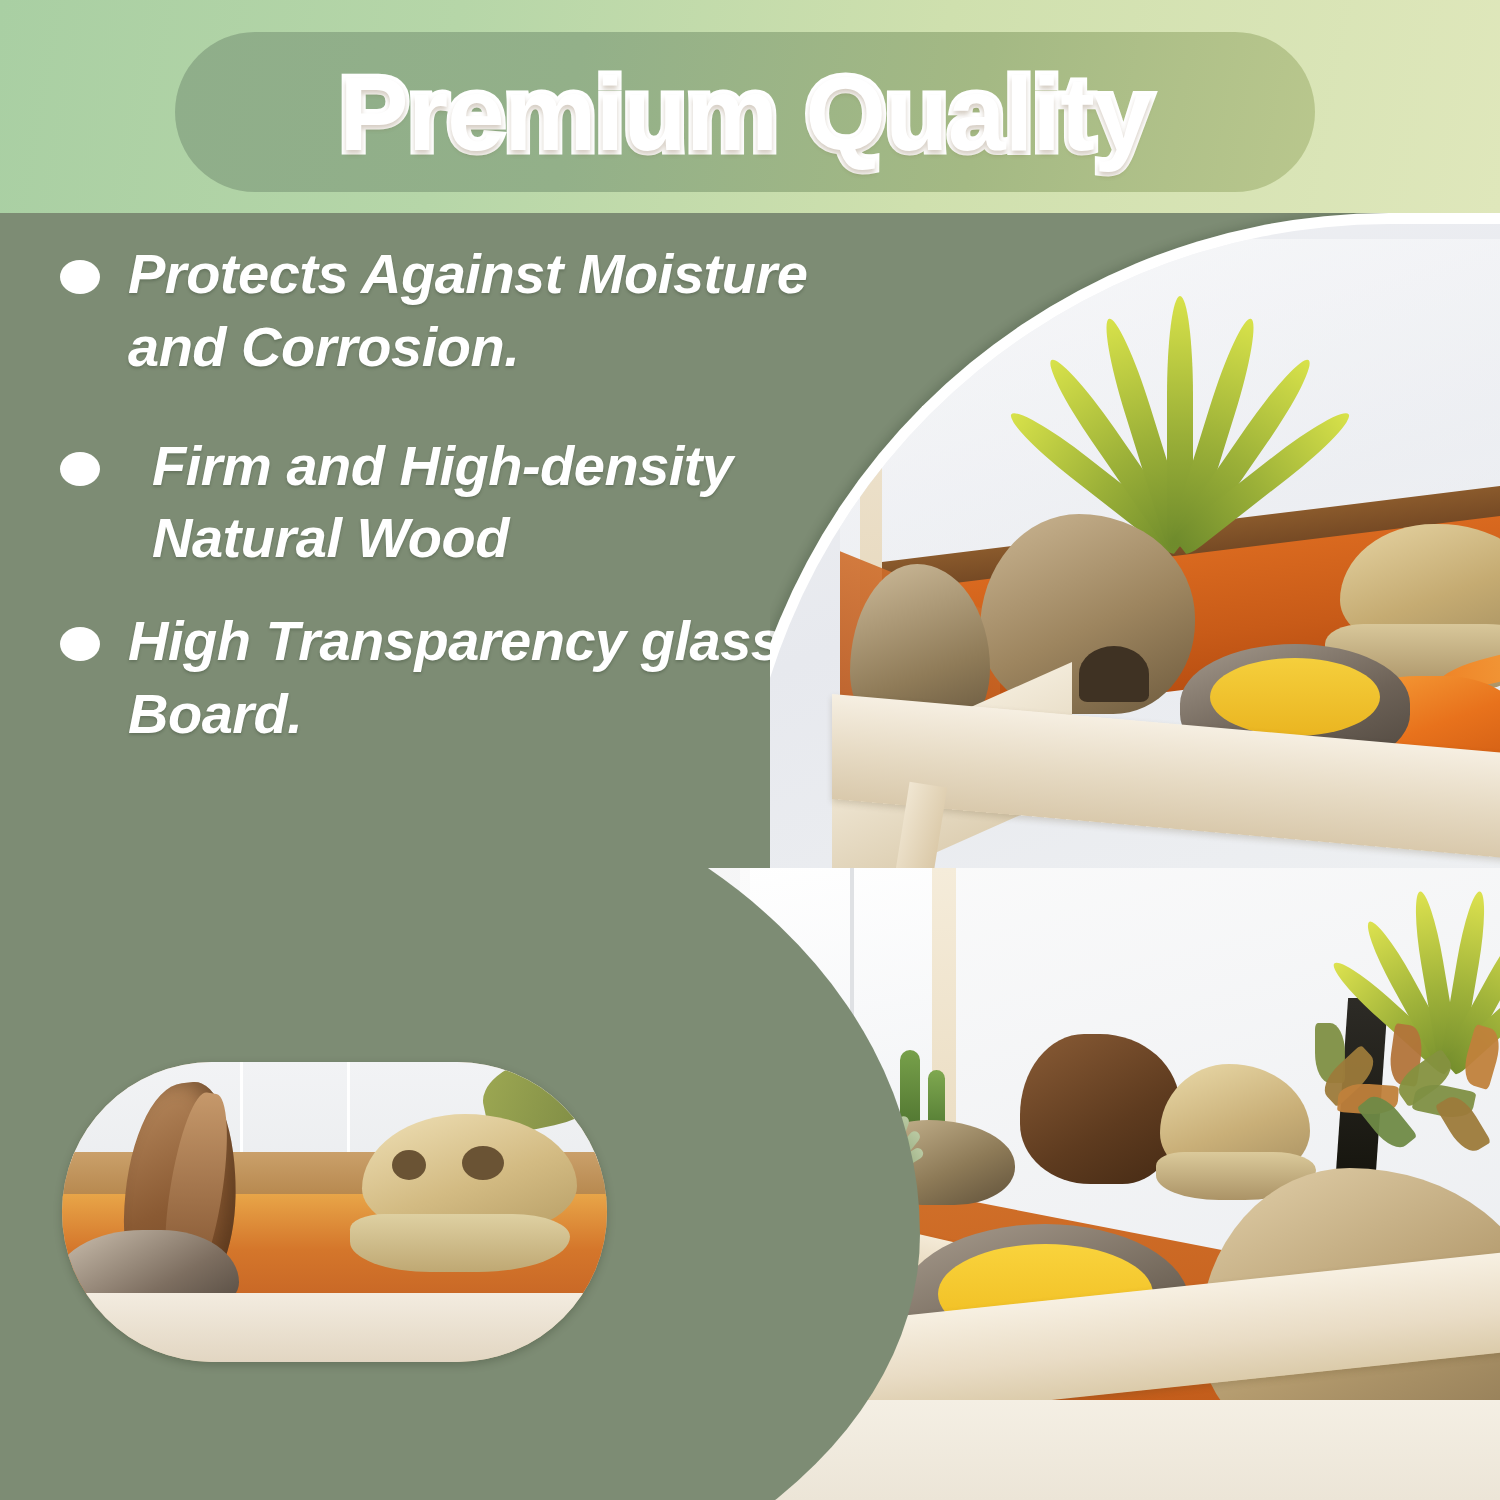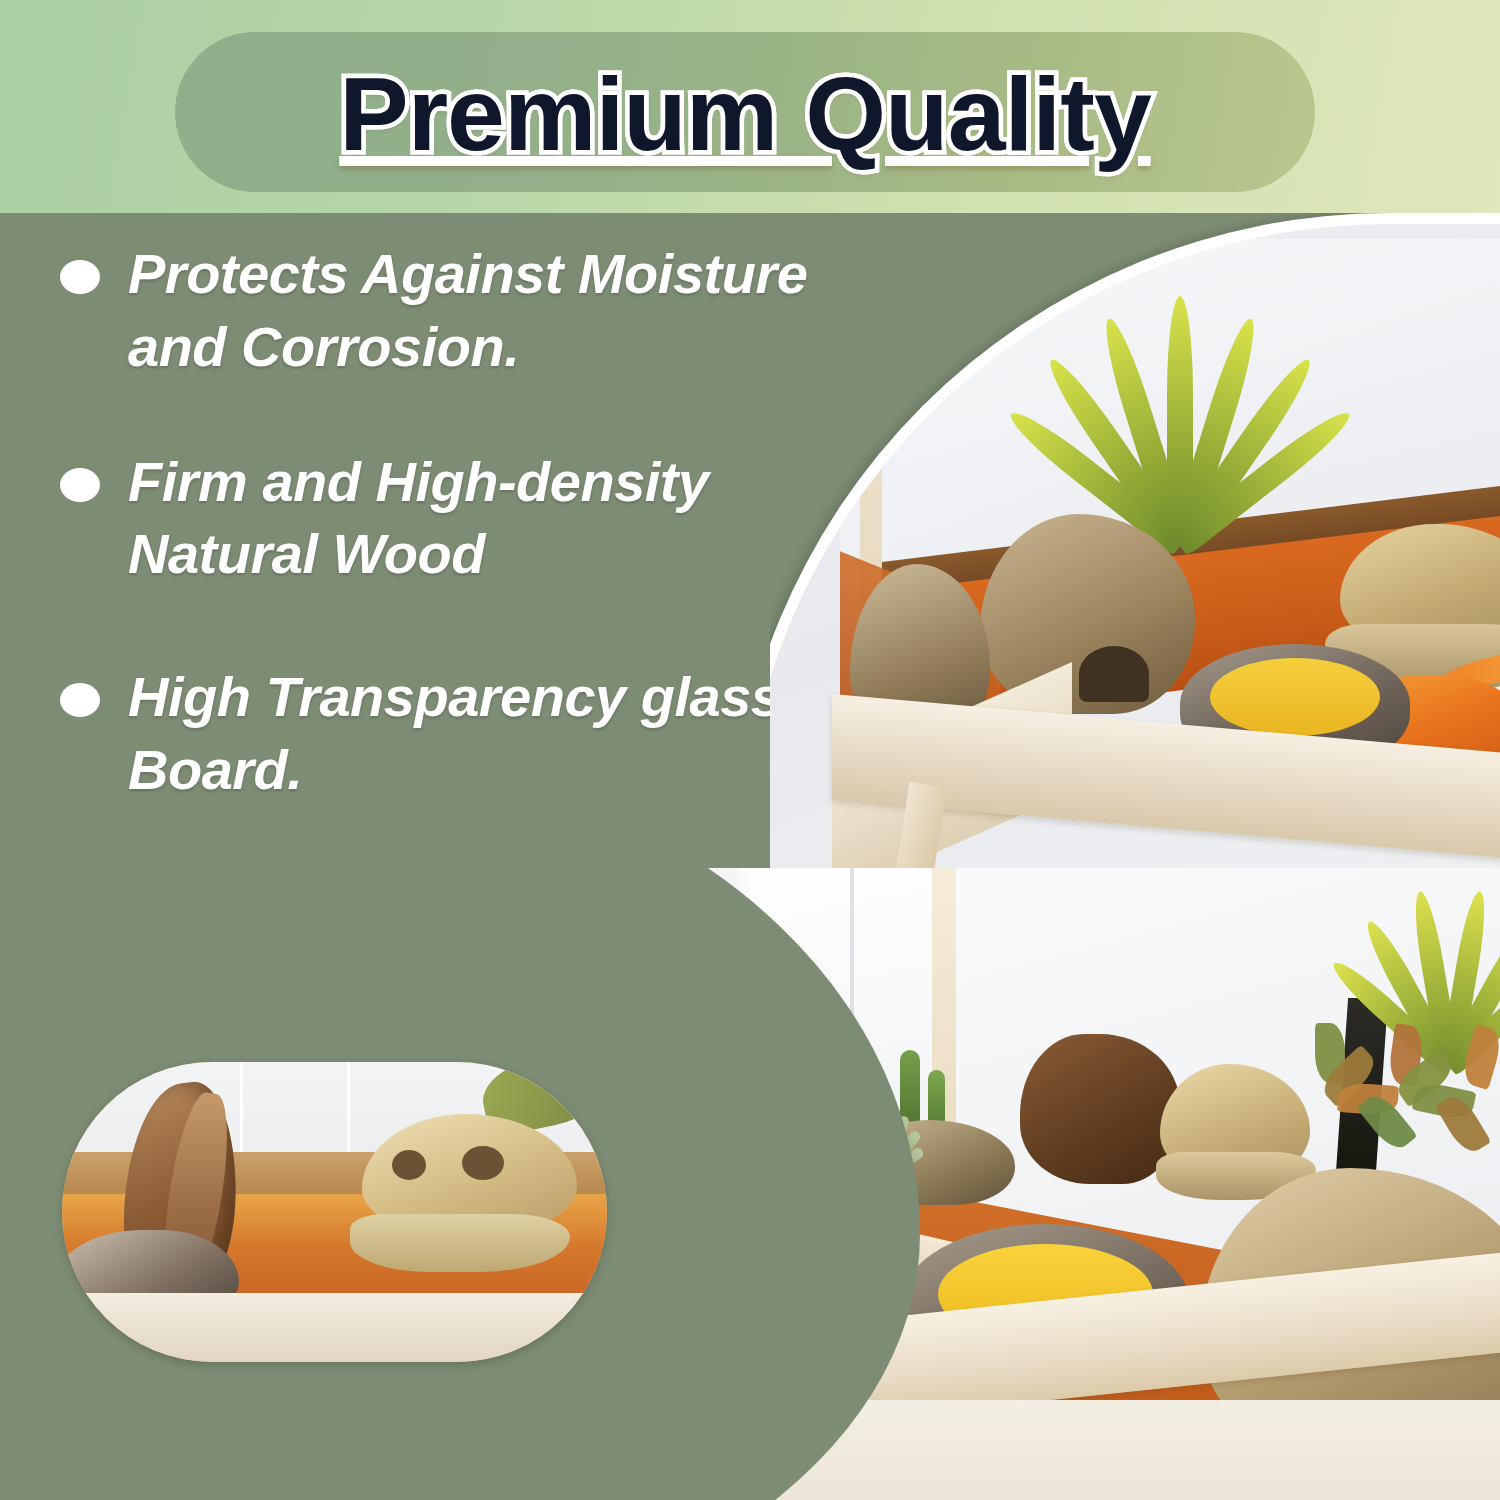--- a/index.html
+++ b/index.html
@@ -18,26 +18,25 @@
   .banner-pill{
     position:absolute;left:175px;top:32px;width:1140px;height:160px;
     border-radius:86px;
     background:linear-gradient(100deg,#8fae8a 0%,#93b089 35%,#a4b984 70%,#b9c78d 100%);
   }
   .banner-title{
     position:absolute;left:175px;top:38px;width:1140px;height:152px;
     display:flex;align-items:center;justify-content:center;
     font-size:104px;font-weight:bold;font-style:normal;
     letter-spacing:-1px;
-    color:#0f172a;
+    color:#ffffff;
     -webkit-text-stroke:9px #ffffff;
     paint-order:stroke fill;
     text-shadow:0 4px 5px rgba(90,60,20,.25);
     white-space:nowrap;
-    text-decoration:underline;
   }
 
   
   .body-green{
     position:absolute;left:0;top:213px;width:1500px;height:1287px;
     background:#7d8c74;
   }
 
   
   .bullets{position:absolute;left:60px;top:238px;width:800px;}
@@ -46,23 +45,23 @@
     flex:0 0 auto;width:40px;height:34px;border-radius:50%;
     background:#ffffff;margin-top:22px;margin-right:28px;
   }
   .bullet-text{
     color:#ffffff;font-size:56px;line-height:1.30;
     font-weight:bold;font-style:italic;
     letter-spacing:-0.5px;
     text-shadow:0 2px 3px rgba(40,55,35,.28);
     max-width:720px;
   }
-  .b1{margin-bottom:62px;}
+  .b1{margin-bottom:46px;}
   .b2{margin-bottom:62px;}
-  .b3{margin-bottom:70px;}
+  .b3{margin-bottom:30px;gap:24px;}
 
   
   .inset-photo{
     position:absolute;left:62px;top:1062px;width:545px;height:300px;
     border-radius:150px;overflow:hidden;
     background:#d8c8a8;
     box-shadow:0 3px 9px rgba(30,40,25,.25);
   }
   .ip-sky{position:absolute;left:0;top:0;width:100%;height:34%;
     background:linear-gradient(#f2f3f5,#eceef0);}

